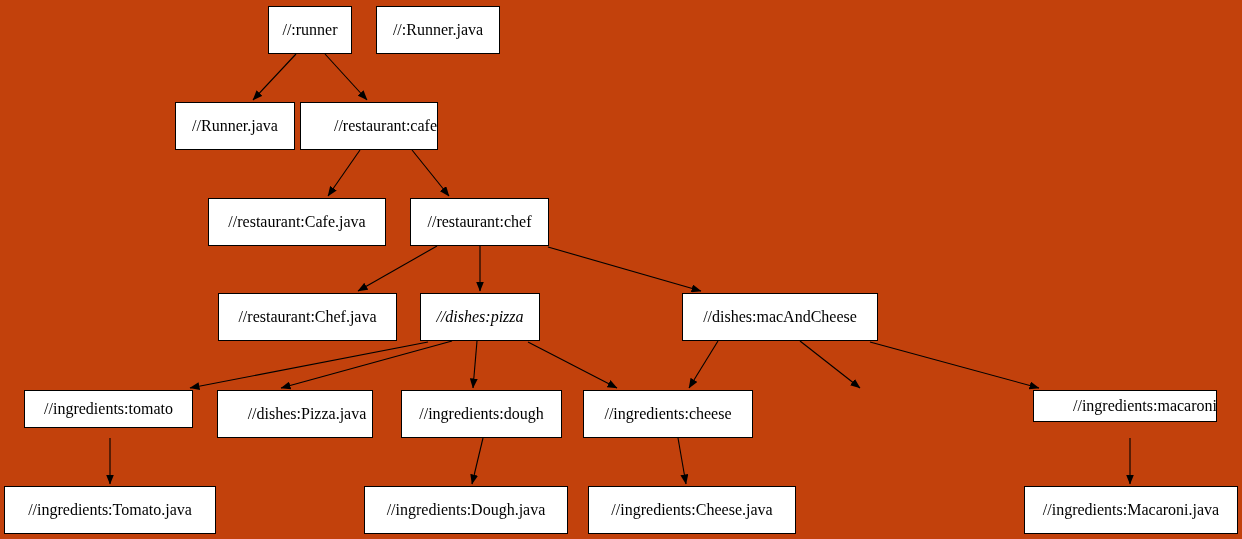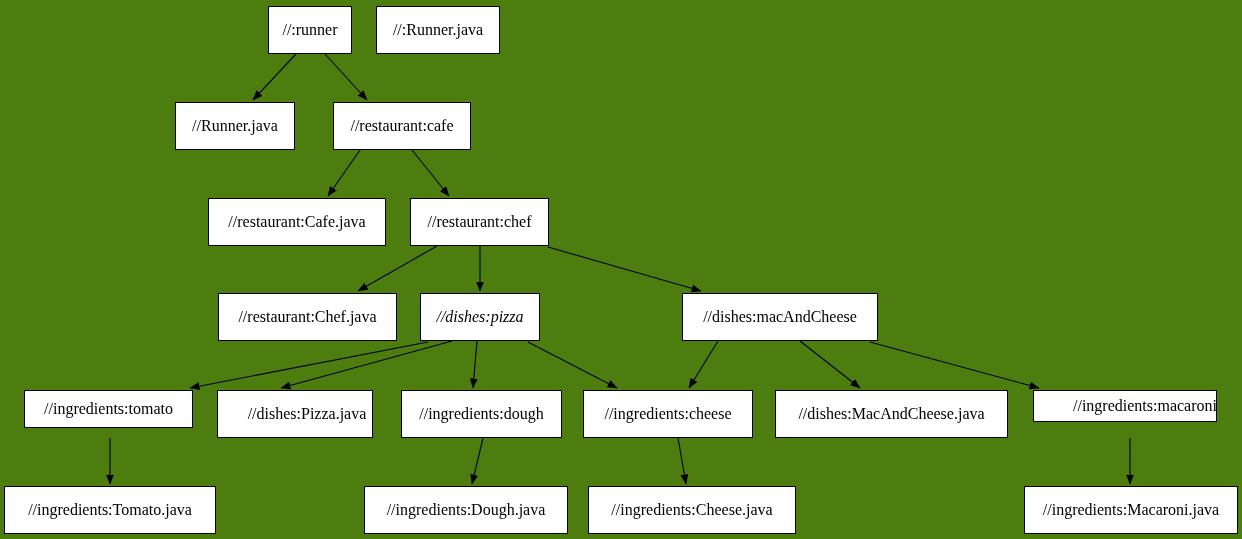--- a/index.html
+++ b/index.html
@@ -4,21 +4,21 @@
 <style>
   html, body {
     margin: 0;
     padding: 0;
     background: #ffffff;
   }
   #graph-canvas {
     position: relative;
     width: 1242px;
     height: 539px;
-    background: #4d7c0f;
+    background: #c2410c;
     overflow: hidden;
     font-family: "Liberation Serif", "DejaVu Serif", serif;
   }
   #edge-layer {
     position: absolute;
     left: 0;
     top: 0;
     width: 1242px;
     height: 539px;
   }
@@ -72,21 +72,21 @@
     </svg>
 <div class="node" style="left: 268px; top: 6px; width: 84px; height: 48px;">
       <span>//:runner</span>
     </div>
     <div class="node" style="left: 376px; top: 6px; width: 124px; height: 48px;">
       <span>//:Runner.java</span>
     </div>
     <div class="node" style="left: 175px; top: 102px; width: 120px; height: 48px;">
       <span>//Runner.java</span>
     </div>
-    <div class="node" style="left: 333px; top: 102px; width: 138px; height: 48px;">
+    <div class="node" style="left: 300px; top: 102px; width: 138px; height: 48px; justify-content: flex-end;">
       <span>//restaurant:cafe</span>
     </div>
     <div class="node" style="left: 208px; top: 198px; width: 178px; height: 48px;">
       <span>//restaurant:Cafe.java</span>
     </div>
     <div class="node" style="left: 410px; top: 198px; width: 139px; height: 48px;">
       <span>//restaurant:chef</span>
     </div>
     <div class="node" style="left: 218px; top: 293px; width: 179px; height: 48px;">
       <span>//restaurant:Chef.java</span>
@@ -102,23 +102,20 @@
     </div>
     <div class="node" style="left: 217px; top: 390px; width: 156px; height: 48px; padding-left: 24px;">
       <span>//dishes:Pizza.java</span>
     </div>
     <div class="node" style="left: 401px; top: 390px; width: 161px; height: 48px;">
       <span>//ingredients:dough</span>
     </div>
     <div class="node" style="left: 583px; top: 390px; width: 170px; height: 48px;">
       <span>//ingredients:cheese</span>
     </div>
-    <div class="node" style="left: 775px; top: 390px; width: 233px; height: 48px;">
-      <span>//dishes:MacAndCheese.java</span>
-    </div>
     <div class="node" style="left: 1033px; top: 390px; width: 184px; height: 32px; padding-left: 40px;">
       <span>//ingredients:macaroni</span>
     </div>
     <div class="node" style="left: 4px; top: 486px; width: 212px; height: 48px;">
       <span>//ingredients:Tomato.java</span>
     </div>
     <div class="node" style="left: 364px; top: 486px; width: 204px; height: 48px;">
       <span>//ingredients:Dough.java</span>
     </div>
     <div class="node" style="left: 588px; top: 486px; width: 208px; height: 48px;">

